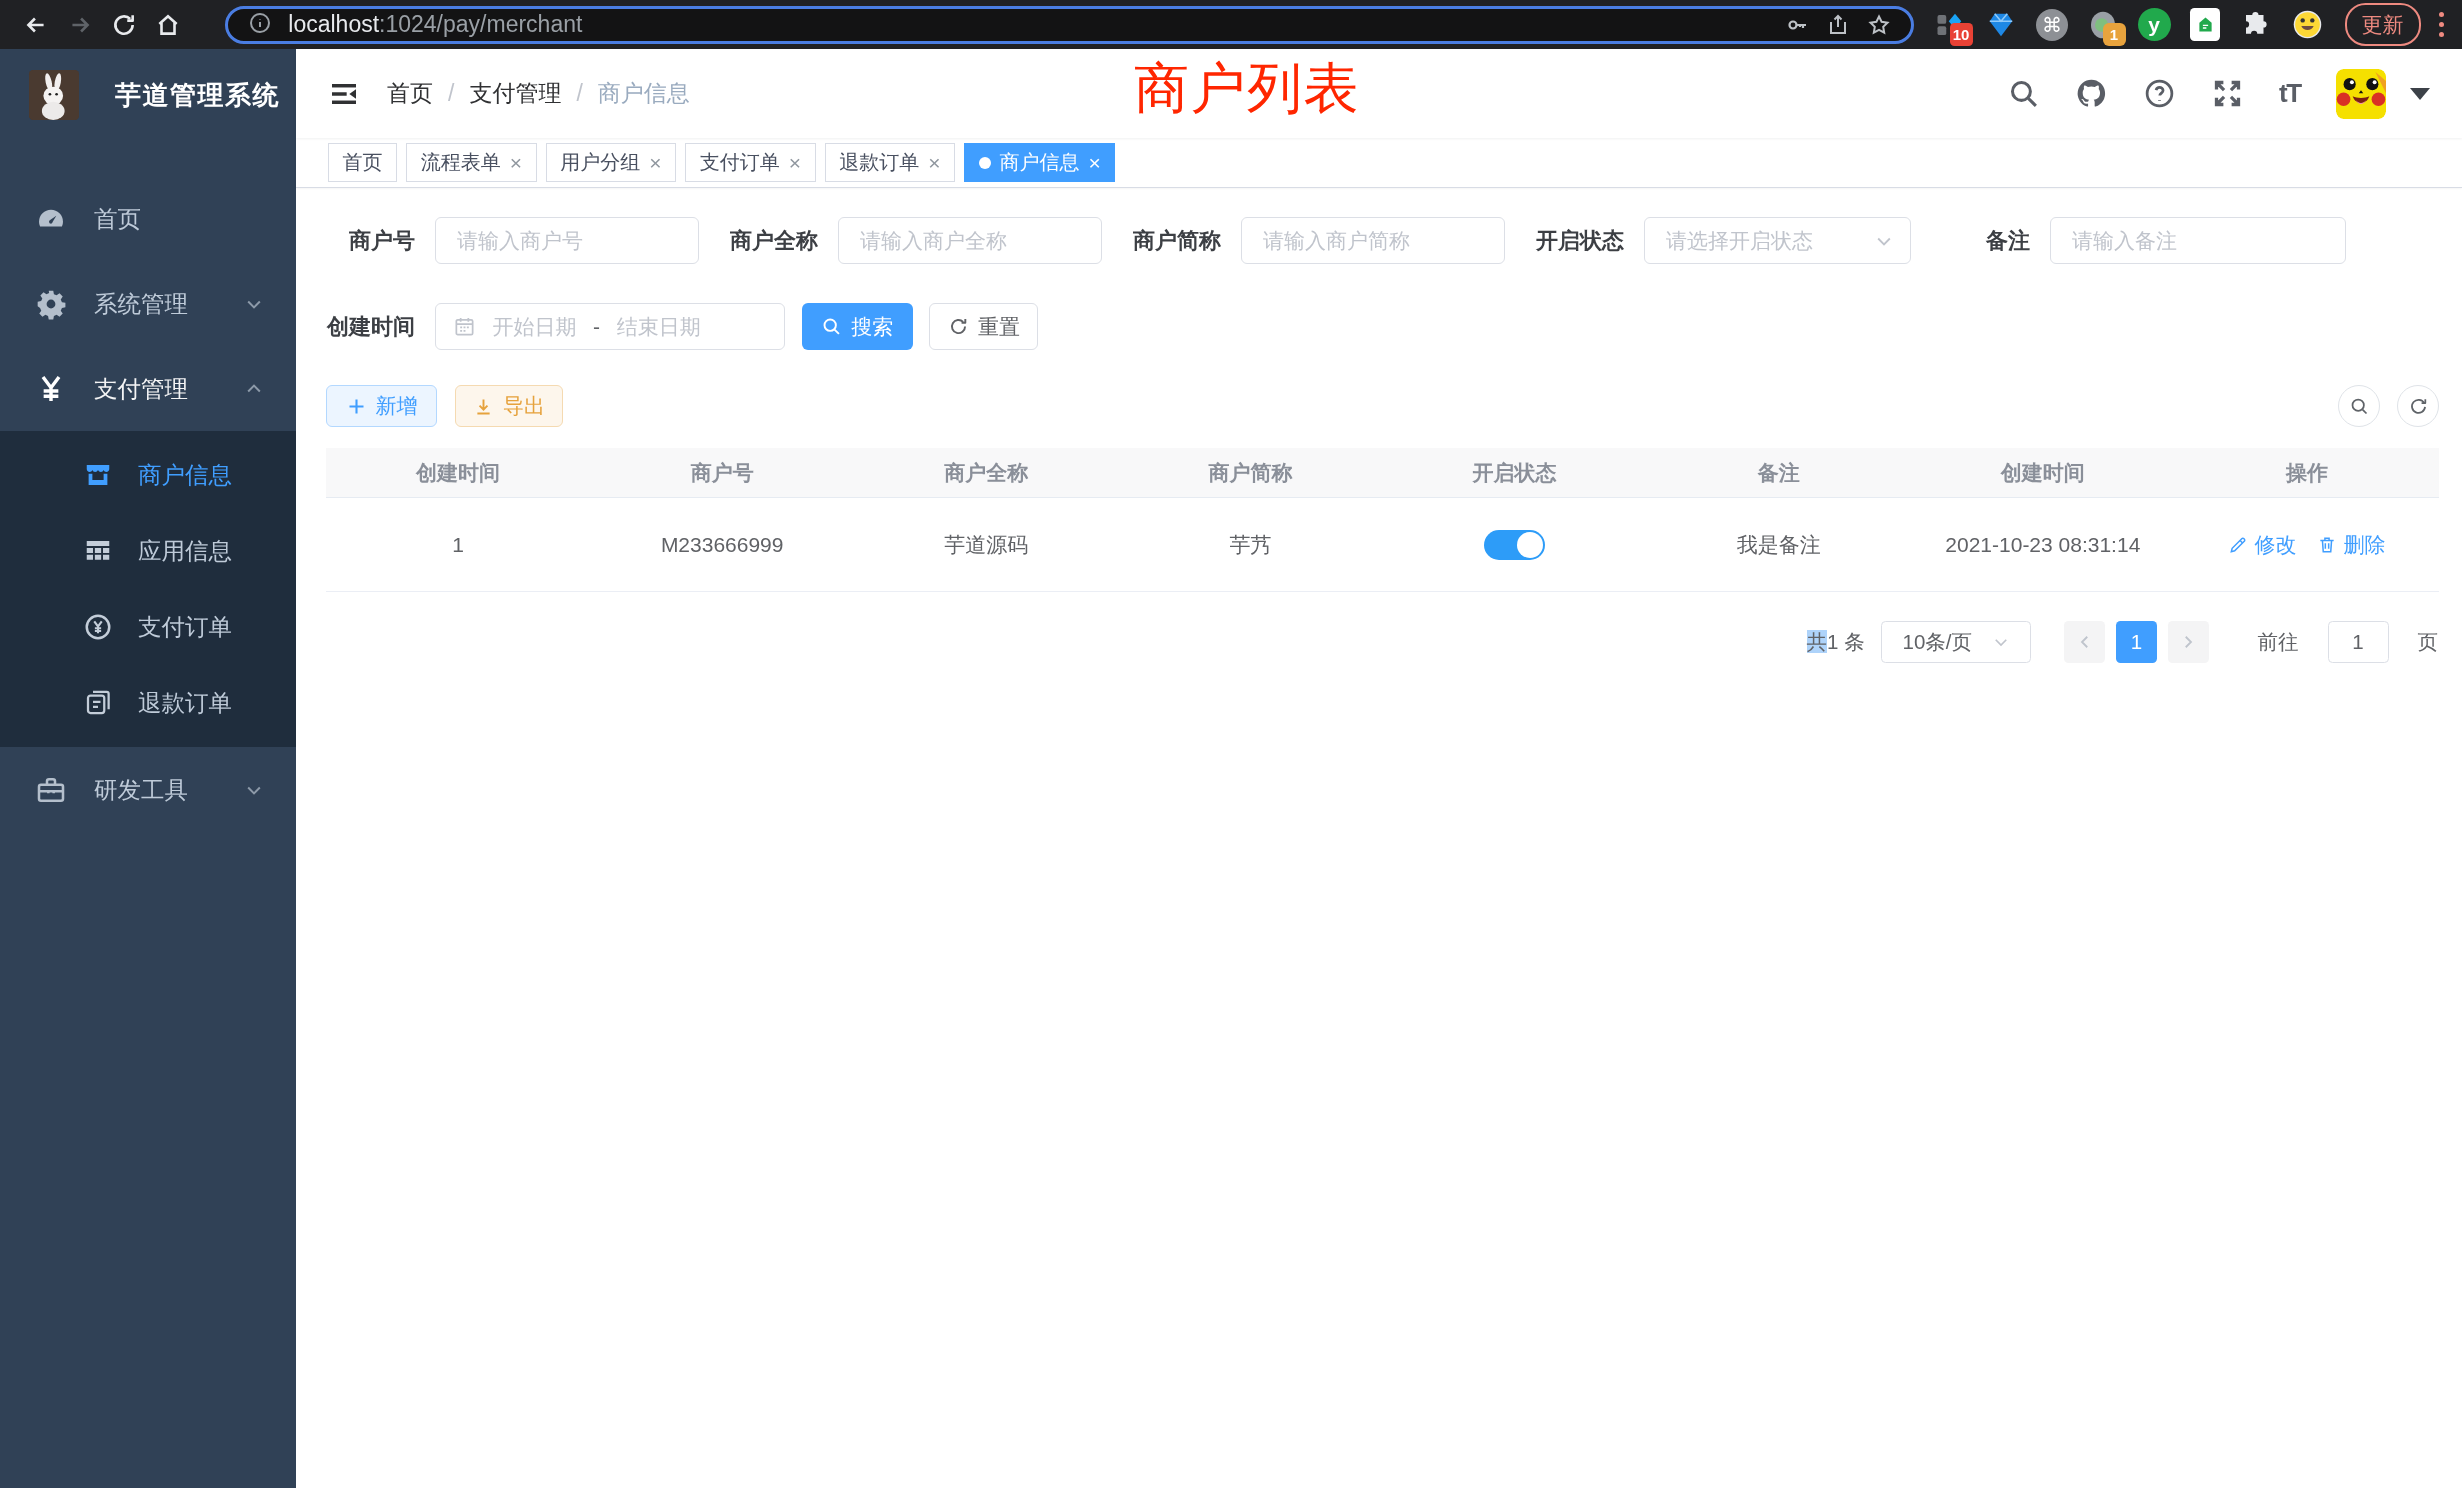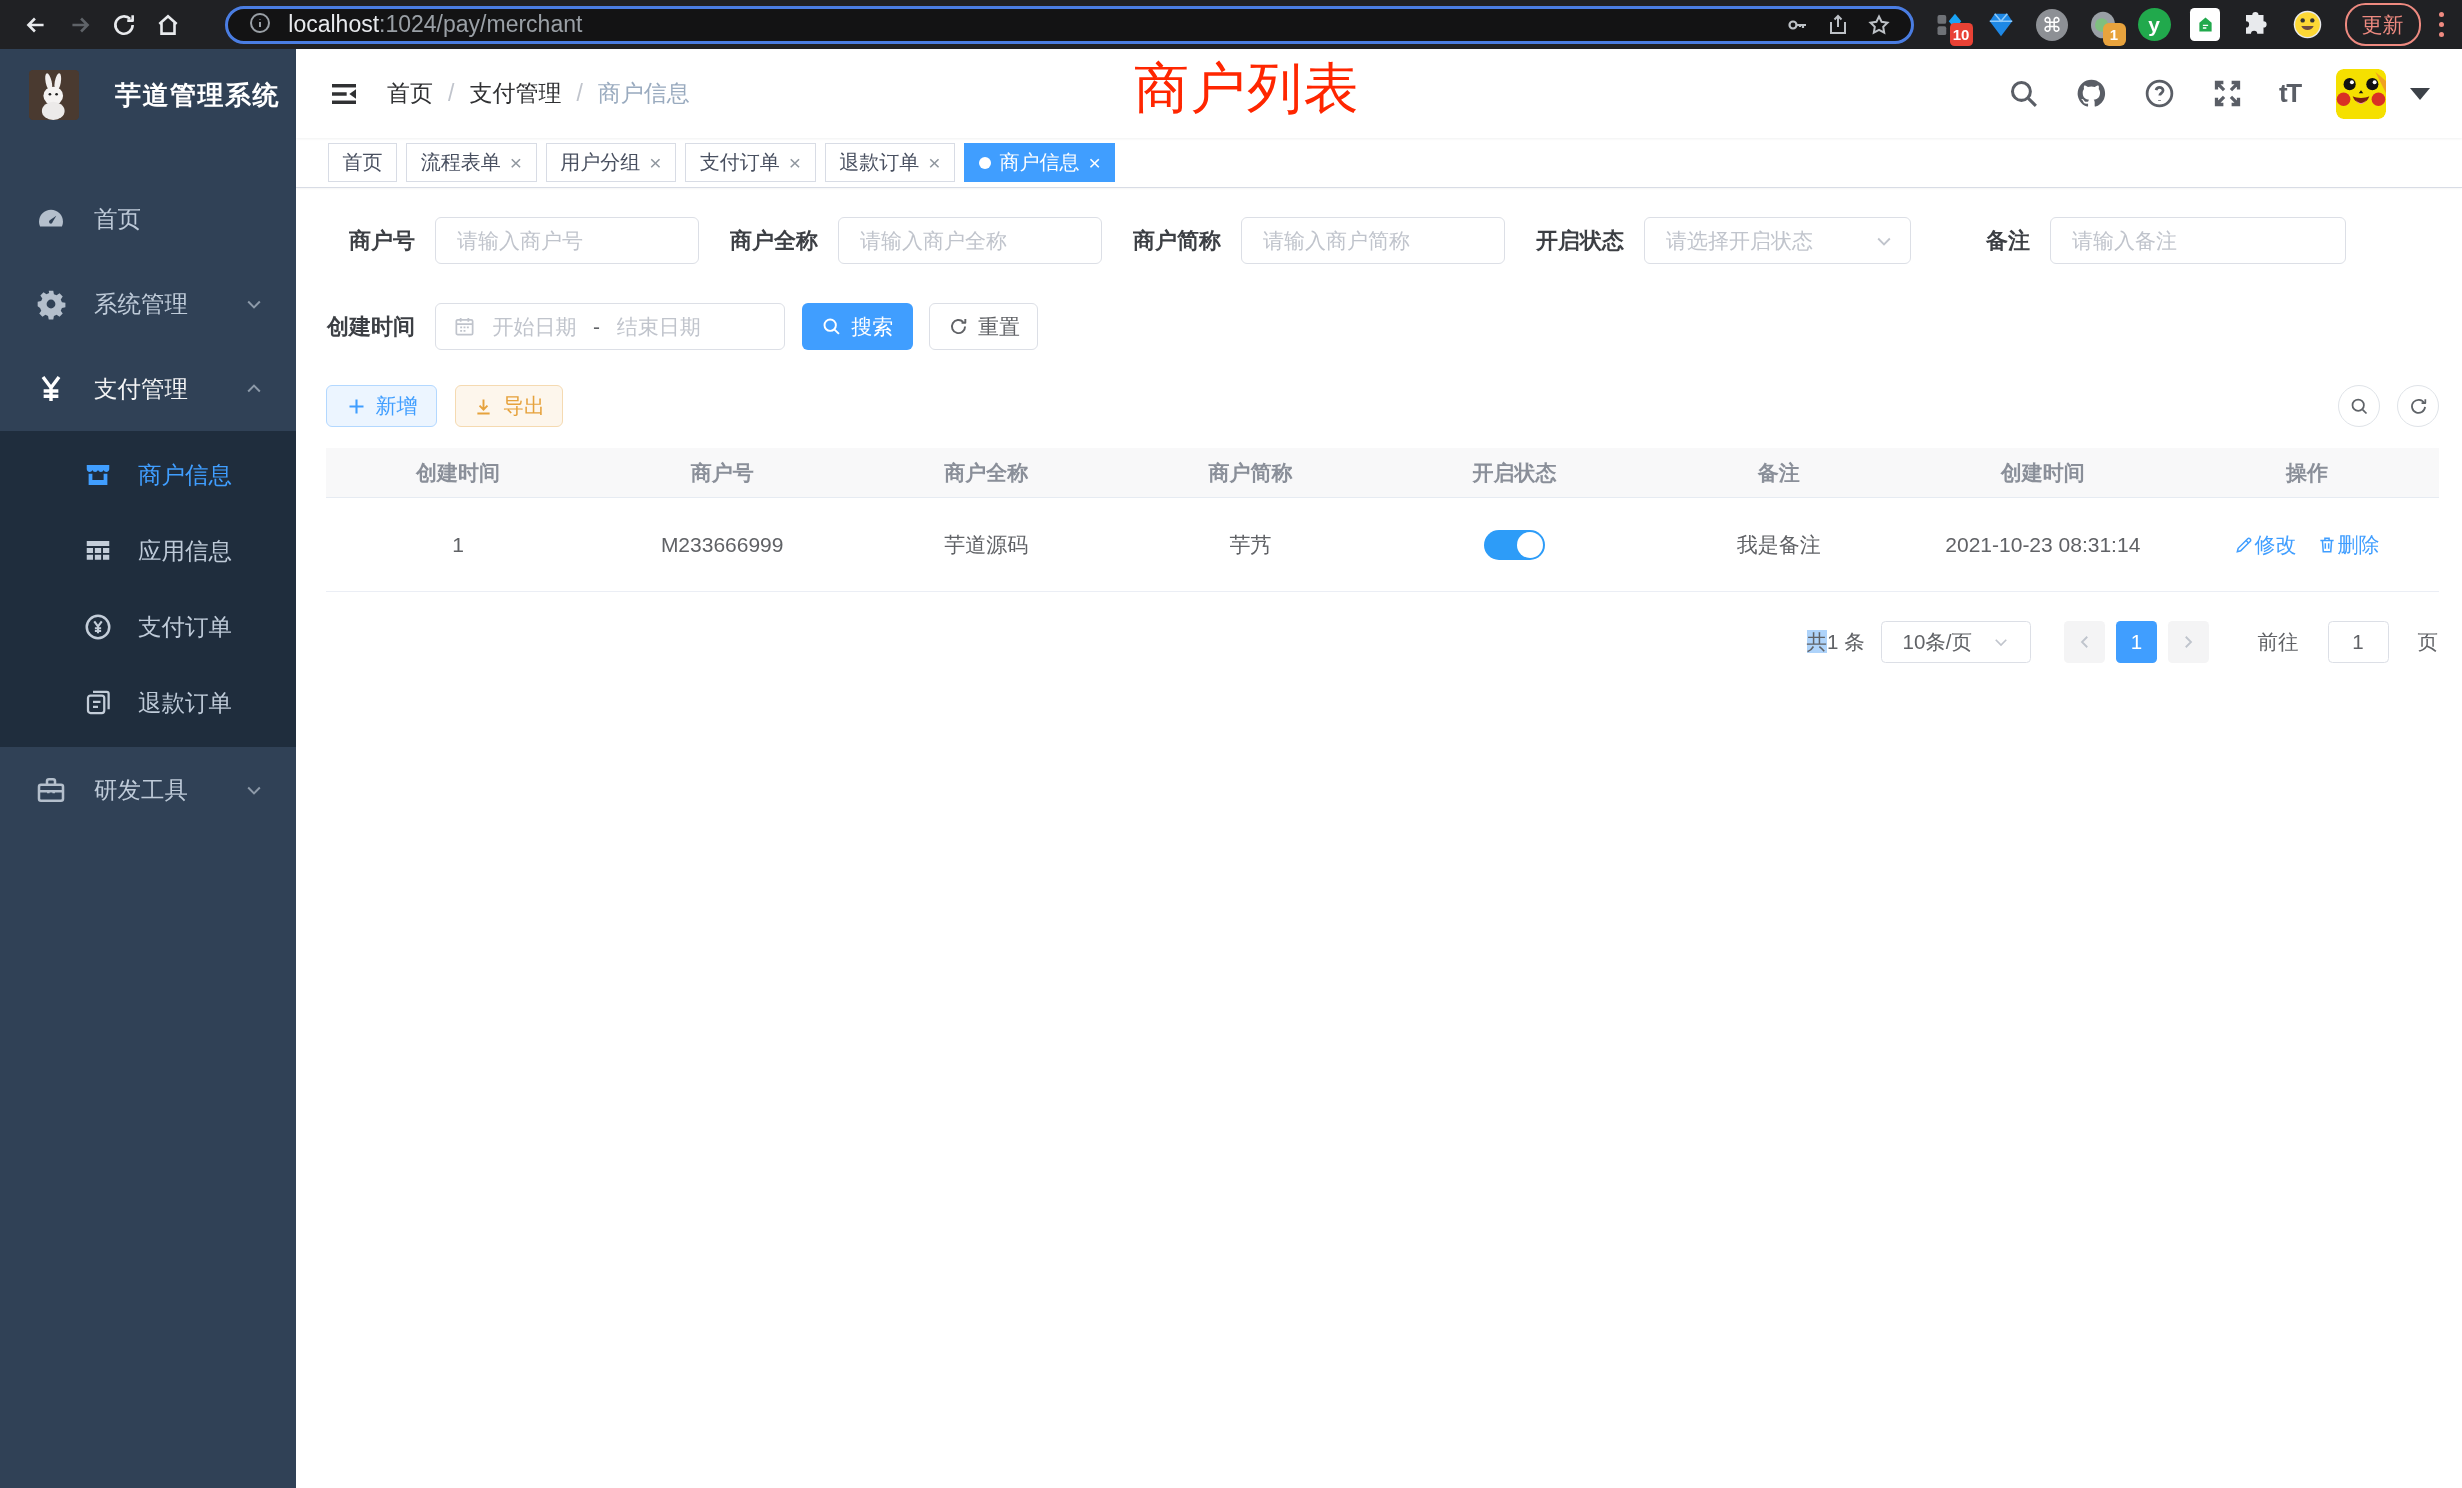--- a/index.html
+++ b/index.html
@@ -116,21 +116,21 @@
   .circle-btn svg { width: 21px; height: 21px; }
 
   
   .table { margin: 21px 23px 0 30px; }
   .thead { display: flex; height: 50px; background: #f8f8f9; border-bottom: 0.8px solid #e6ebf2; align-items: center; }
   .th { flex: 1; text-align: center; font-size: 21px; color: #8a8f99; font-weight: 700; }
   .trow { display: flex; height: 94px; align-items: center; border-bottom: 0.8px solid #ebeef5; }
   .td { flex: 1; font-size: 21px; color: #606266; display: flex; justify-content: center; align-items: center; gap: 21px; }
   .switch { width: 61px; height: 30px; border-radius: 15px; background: #2d9cf8; position: relative; cursor: pointer; }
   .switch .knob { position: absolute; top: 2.3px; right: 2.3px; width: 26px; height: 26px; border-radius: 50%; background: #fff; }
-  .op-link { color: #409eff; display: inline-flex; align-items: center; gap: 0; cursor: pointer; }
+  .op-link { color: #409eff; display: inline-flex; align-items: center; gap: 6px; cursor: pointer; }
   .op-link svg { width: 20px; height: 20px; }
 
   
   .pagination { margin-top: 29px; padding-right: 24px; display: flex; justify-content: flex-end; align-items: center; font-size: 20.5px; color: #606266; }
   .total { margin-right: 16.7px; white-space: nowrap; }
   .hl { background: #aed3fa; }
   .size-select { width: 150px; height: 42px; border: 0.8px solid #dcdfe6; border-radius: 4.5px; display: flex; align-items: center;
                  justify-content: center; gap: 20px; color: #606266; margin-right: 33px; cursor: pointer; }
   .size-select svg { width: 18px; height: 18px; color: #c0c4cc; }
   .pg-btn { width: 41px; height: 42px; background: #f4f4f5; border-radius: 4.5px; display: flex; align-items: center; justify-content: center; color: #bfc4cc; cursor: pointer; }

